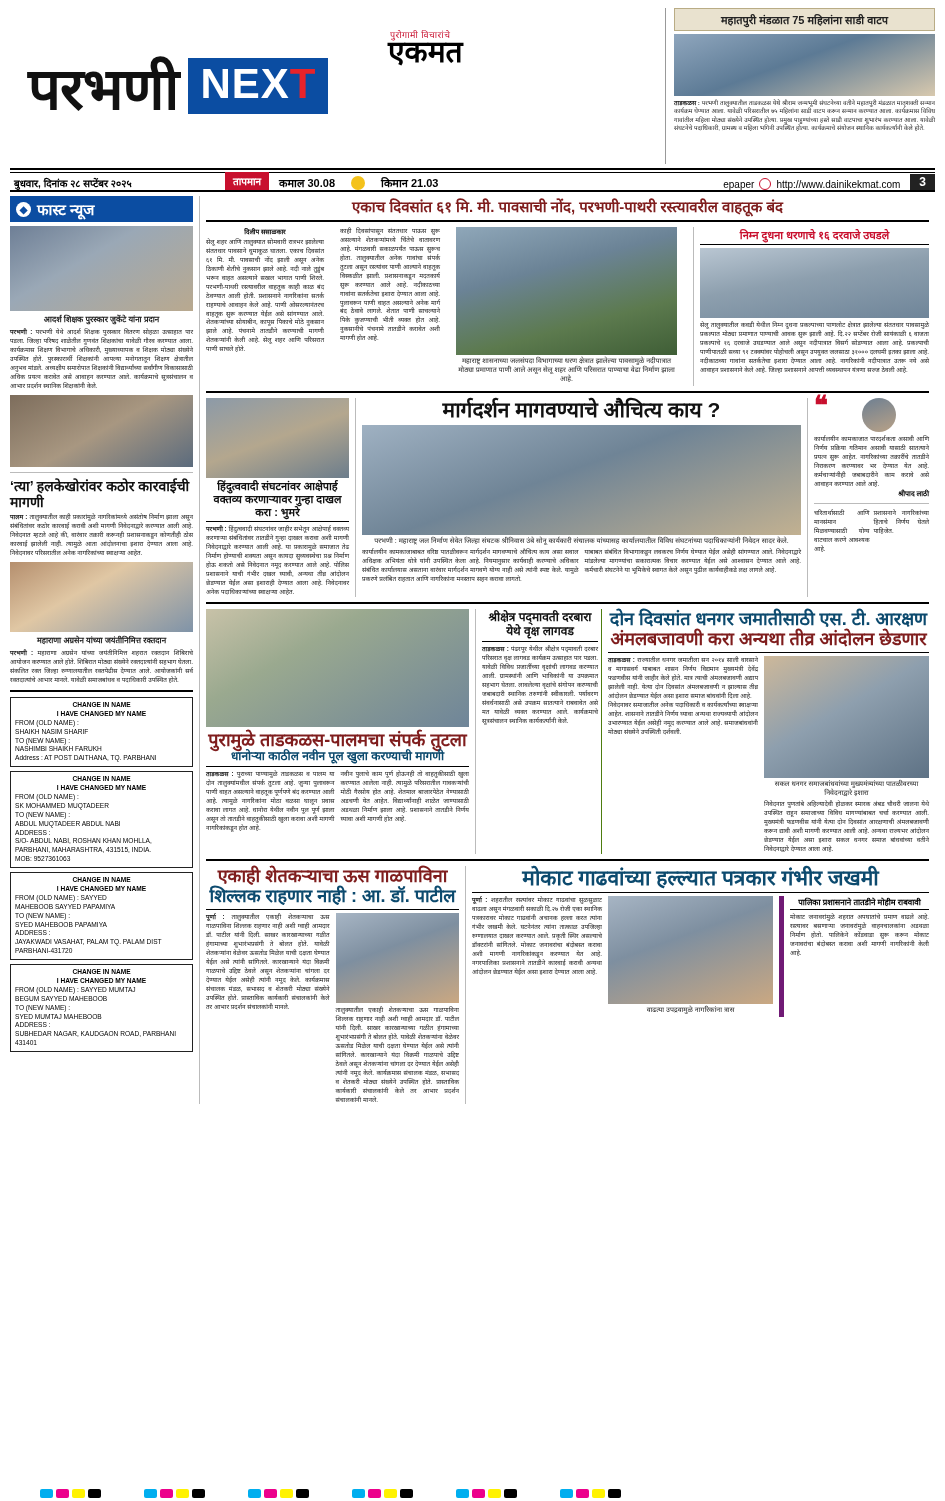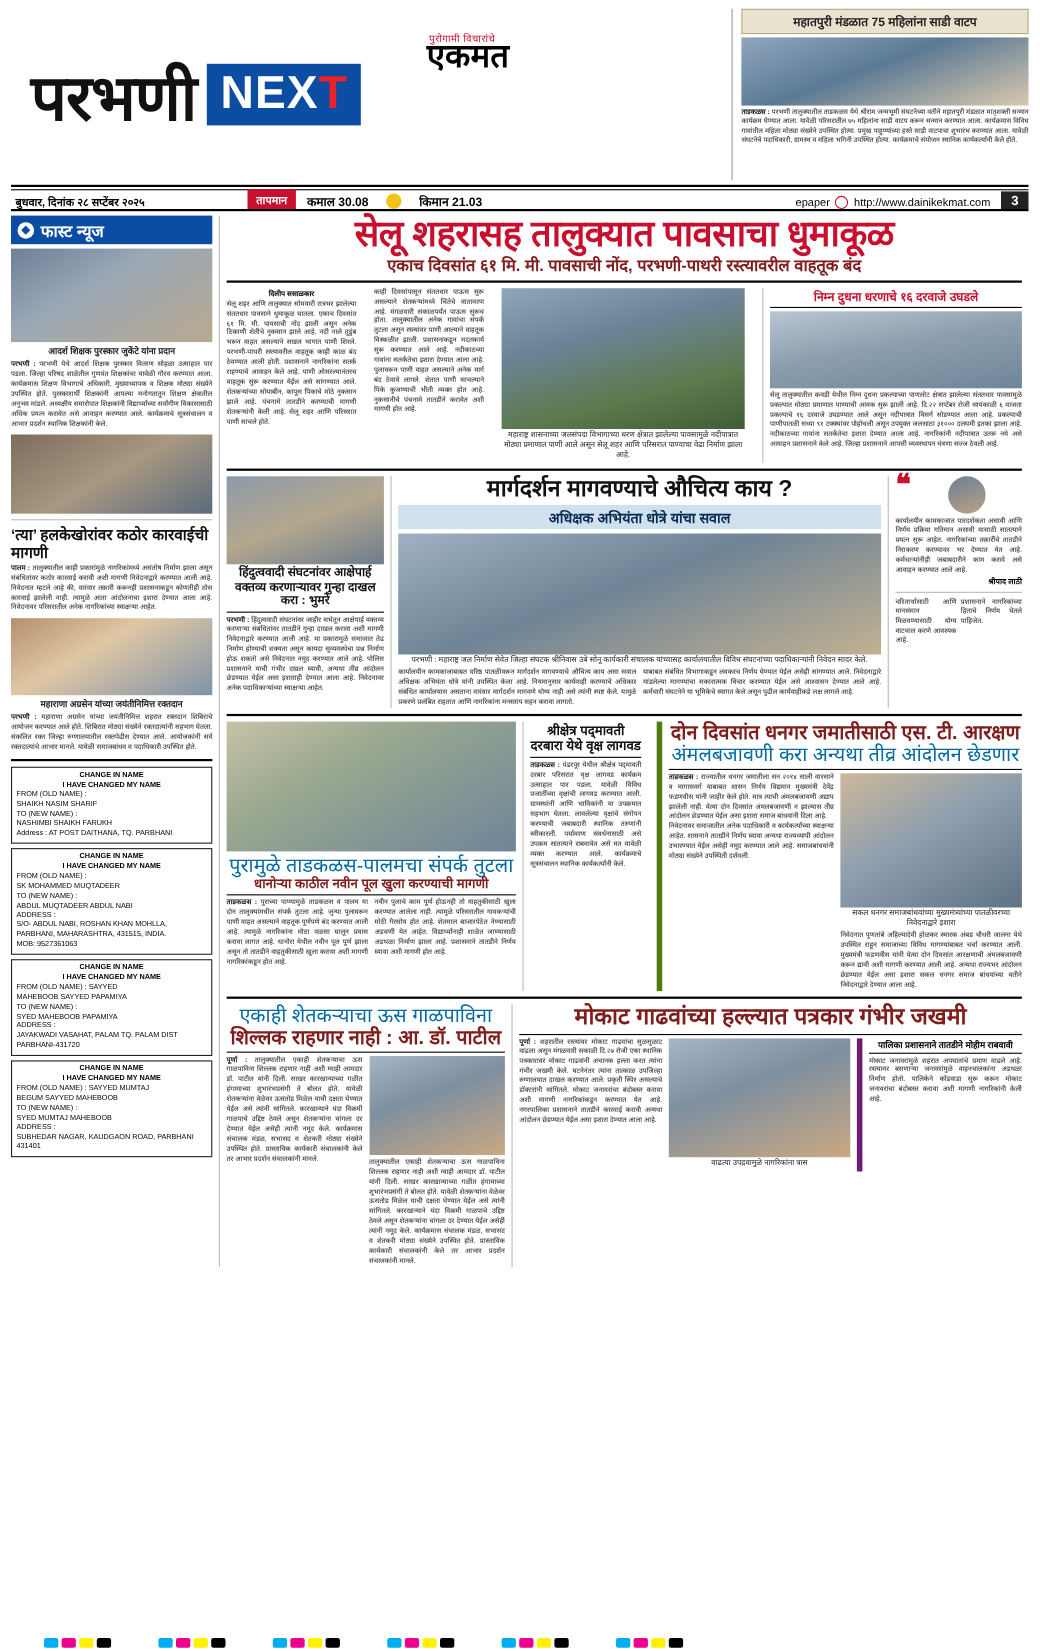--- a/index.html
+++ b/index.html
@@ -205,25 +205,25 @@
     font-size: 26px; color: #c8102e; font-weight: bold;
     line-height: .6; text-align: left;
   }
   
   .cls-box {
     border: 1px solid #222; padding: 3px 4px; margin-bottom: 4px;
     font-size: 6.6px; line-height: 1.35;
   }
   .cls-box .t { text-align: center; font-weight: bold; }
   .sec-title-red {
-    font-size: 18px; font-weight: normal; color: #0369a1;
+    font-size: 18px; font-weight: bold; color: #7f1d1d;
     line-height: 1.12;
   }
   .sec-title-blk {
-    font-size: 18px; font-weight: bold; color: #7f1d1d;
+    font-size: 18px; font-weight: bold; color: #0c4a6e;
     line-height: 1.12;
   }
   
   .colorbar {
     position: absolute; left: 0; bottom: 0;
     width: 945px; height: 12px;
     display: flex;
   }
   .colorbar .grp { display: flex; margin-right: 40px; }
   .colorbar .sw { width: 13px; height: 9px; margin-right: 3px; border-radius: 2px; }
@@ -322,21 +322,20 @@
           <div>SYED MUMTAJ MAHEBOOB</div>
           <div>ADDRESS :</div>
           <div>SUBHEDAR NAGAR, KAUDGAON ROAD, PARBHANI 431401</div>
         </div>
       </div>
     </div>
 
     <div class="col-mid">
 
       <div>
-        <div class="lead-head">सेलू शहरासह तालुक्यात पावसाचा धुमाकूळ</div>
         <div class="lead-sub">एकाच दिवसांत ६१ मि. मी. पावसाची नोंद, परभणी-पाथरी रस्त्यावरील वाहतूक बंद</div>
         <div class="cols3">
           <div style="flex:0 0 118px">
             <div class="byline">दिलीप ससाळकार</div>
             <p class="body-txt">सेलू शहर आणि तालुक्यात सोमवारी रात्रभर झालेल्या संततधार पावसाने धुमाकूळ घातला. एकाच दिवसांत ६१ मि. मी. पावसाची नोंद झाली असून अनेक ठिकाणी शेतीचे नुकसान झाले आहे. नदी नाले तुडुंब भरून वाहत असल्याने सखल भागात पाणी शिरले. परभणी-पाथरी रस्त्यावरील वाहतूक काही काळ बंद ठेवण्यात आली होती. प्रशासनाने नागरिकांना सतर्क राहण्याचे आवाहन केले आहे. पाणी ओसरल्यानंतरच वाहतूक सुरू करण्यात येईल असे सांगण्यात आले. शेतकऱ्यांच्या सोयाबीन, कापूस पिकाचे मोठे नुकसान झाले आहे. पंचनामे तातडीने करण्याची मागणी शेतकऱ्यांनी केली आहे. सेलू शहर आणि परिसरात पाणी साचले होते.</p>
           </div>
           <div style="flex:0 0 100px">
             <p class="body-txt">काही दिवसांपासून संततधार पाऊस सुरू असल्याने शेतकऱ्यांमध्ये चिंतेचे वातावरण आहे. मंगळवारी सकाळपर्यंत पाऊस सुरूच होता. तालुक्यातील अनेक गावांचा संपर्क तुटला असून रस्त्यांवर पाणी आल्याने वाहतूक विस्कळीत झाली. प्रशासनाकडून मदतकार्य सुरू करण्यात आले आहे. नदीकाठच्या गावांना सतर्कतेचा इशारा देण्यात आला आहे. पुलावरून पाणी वाहत असल्याने अनेक मार्ग बंद ठेवावे लागले. शेतात पाणी साचल्याने पिके कुजण्याची भीती व्यक्त होत आहे. नुकसानीचे पंचनामे तातडीने करावेत अशी मागणी होत आहे.</p>
           </div>
           <div style="flex:1">
@@ -355,21 +354,20 @@
       <div style="display:flex;gap:6px">
 
         <div style="flex:0 0 150px;border-right:1px solid #bbb;padding-right:6px">
           <div class="grp-photo g2"></div>
           <div class="hl" style="font-size:11px;text-align:center;border-bottom:1px solid #000;padding-bottom:3px">हिंदुत्ववादी संघटनांवर आक्षेपार्ह वक्तव्य करणाऱ्यावर गुन्हा दाखल करा : भुमरे</div>
           <p class="body-txt"><b>परभणी :</b> <span>हिंदुत्ववादी संघटनांवर जाहीर सभेतून आक्षेपार्ह वक्तव्य करणाऱ्या संबंधितांवर तातडीने गुन्हा दाखल करावा अशी मागणी निवेदनाद्वारे करण्यात आली आहे. या प्रकारामुळे समाजात तेढ निर्माण होण्याची शक्यता असून कायदा सुव्यवस्थेचा प्रश्न निर्माण होऊ शकतो असे निवेदनात नमूद करण्यात आले आहे. पोलिस प्रशासनाने याची गंभीर दखल घ्यावी, अन्यथा तीव्र आंदोलन छेडण्यात येईल असा इशाराही देण्यात आला आहे. निवेदनावर अनेक पदाधिकाऱ्यांच्या स्वाक्षऱ्या आहेत.</span></p>
         </div>
 
         <div style="flex:1">
           <div class="sec-head">मार्गदर्शन मागवण्याचे औचित्य काय ?</div>
-          <div class="sec-sub">अधिक्षक अभियंता धोत्रे यांचा सवाल</div>
           <div class="grp-photo g3" style="margin-top:4px"></div>
           <div class="cap">परभणी : महाराष्ट्र जल निर्माण सेवेत जिल्हा संघटक श्रीनिवास उंबे सोनू कार्यकारी संचालक यांच्यासह कार्यालयातील विविध संघटनांच्या पदाधिकाऱ्यांनी निवेदन सादर केले.</div>
           <div style="display:flex;gap:6px">
             <p class="body-txt" style="flex:1">कार्यालयीन कामकाजाबाबत वरिष्ठ पातळीवरून मार्गदर्शन मागवण्याचे औचित्य काय असा सवाल अधिक्षक अभियंता धोत्रे यांनी उपस्थित केला आहे. नियमानुसार कार्यवाही करण्याचे अधिकार संबंधित कार्यालयास असताना वारंवार मार्गदर्शन मागवणे योग्य नाही असे त्यांनी स्पष्ट केले. यामुळे प्रकरणे प्रलंबित राहतात आणि नागरिकांना मनस्ताप सहन करावा लागतो.</p>
             <p class="body-txt" style="flex:1">याबाबत संबंधित विभागाकडून लवकरच निर्णय घेण्यात येईल असेही सांगण्यात आले. निवेदनाद्वारे मांडलेल्या मागण्यांचा सकारात्मक विचार करण्यात येईल असे आश्वासन देण्यात आले आहे. कर्मचारी संघटनेने या भूमिकेचे स्वागत केले असून पुढील कार्यवाहीकडे लक्ष लागले आहे.</p>
           </div>
         </div>
 
         <div style="flex:0 0 122px;border-left:1px solid #bbb;padding-left:6px">
           <div style="display:flex;align-items:flex-start;justify-content:space-between">
@@ -393,21 +391,21 @@
         <div style="flex:0 0 270px;border-right:1px solid #bbb;padding-right:6px">
           <div class="grp-photo g4"></div>
           <div class="sec-title-red" style="text-align:center;margin-top:3px">पुरामुळे ताडकळस-पालमचा संपर्क तुटला</div>
           <div class="sec-title-blk" style="font-size:12px;text-align:center;border-bottom:1px solid #000;padding-bottom:3px">धानोऱ्या काठील नवीन पूल खुला करण्याची मागणी</div>
           <div style="display:flex;gap:6px;margin-top:3px">
             <p class="body-txt" style="flex:1"><b>ताडकळस :</b> <span>पुराच्या पाण्यामुळे ताडकळस व पालम या दोन तालुक्यांमधील संपर्क तुटला आहे. जुन्या पुलावरून पाणी वाहत असल्याने वाहतूक पूर्णपणे बंद करण्यात आली आहे. त्यामुळे नागरिकांना मोठा वळसा घालून प्रवास करावा लागत आहे. धानोरा येथील नवीन पूल पूर्ण झाला असून तो तातडीने वाहतुकीसाठी खुला करावा अशी मागणी नागरिकांकडून होत आहे.</span></p>
             <p class="body-txt" style="flex:1">नवीन पुलाचे काम पूर्ण होऊनही तो वाहतुकीसाठी खुला करण्यात आलेला नाही. त्यामुळे परिसरातील गावकऱ्यांची मोठी गैरसोय होत आहे. शेतमाल बाजारपेठेत नेण्यासाठी अडचणी येत आहेत. विद्यार्थ्यांनाही शाळेत जाण्यासाठी अडथळा निर्माण झाला आहे. प्रशासनाने तातडीने निर्णय घ्यावा अशी मागणी होत आहे.</p>
           </div>
         </div>
 
-        <div style="flex:0 0 120px;border-right:5px solid #4d7c0f;padding-right:14px">
+        <div style="flex:0 0 120px;border-right:1px solid #4d7c0f;padding-right:3px">
           <div class="hl" style="font-size:12px;text-align:center;border-bottom:1px solid #000;padding-bottom:3px">श्रीक्षेत्र पद्‌मावती दरबारा येथे वृक्ष लागवड</div>
           <p class="body-txt"><b>ताडकळस :</b> <span>पंढरपूर येथील श्रीक्षेत्र पद्‌मावती दरबार परिसरात वृक्ष लागवड कार्यक्रम उत्साहात पार पडला. यावेळी विविध प्रजातींच्या वृक्षांची लागवड करण्यात आली. ग्रामस्थांनी आणि भाविकांनी या उपक्रमात सहभाग घेतला. लावलेल्या वृक्षांचे संगोपन करण्याची जबाबदारी स्थानिक तरुणांनी स्वीकारली. पर्यावरण संवर्धनासाठी असे उपक्रम सातत्याने राबवावेत असे मत यावेळी व्यक्त करण्यात आले. कार्यक्रमाचे सूत्रसंचालन स्थानिक कार्यकर्त्यांनी केले.</span></p>
         </div>
 
         <div style="flex:1">
           <div class="sec-title-blk" style="text-align:center">दोन दिवसांत धनगर जमातीसाठी एस. टी. आरक्षण</div>
           <div class="sec-title-red" style="text-align:center;border-bottom:1px solid #000;padding-bottom:3px">अंमलबजावणी करा अन्यथा तीव्र आंदोलन छेडणार</div>
           <div style="display:flex;gap:6px;margin-top:3px">
             <div style="flex:0 0 150px">
               <p class="body-txt"><b>ताडकळस :</b> <span>राज्यातील धनगर जमातीला सन २०१४ साली वारसाने व मागासवर्ग याबाबत शासन निर्णय विद्यमान मुख्यमंत्री देवेंद्र फडणवीस यांनी जाहीर केले होते. मात्र त्याची अंमलबजावणी अद्याप झालेली नाही. येत्या दोन दिवसांत अंमलबजावणी न झाल्यास तीव्र आंदोलन छेडण्यात येईल असा इशारा समाज बांधवांनी दिला आहे.</span></p>

